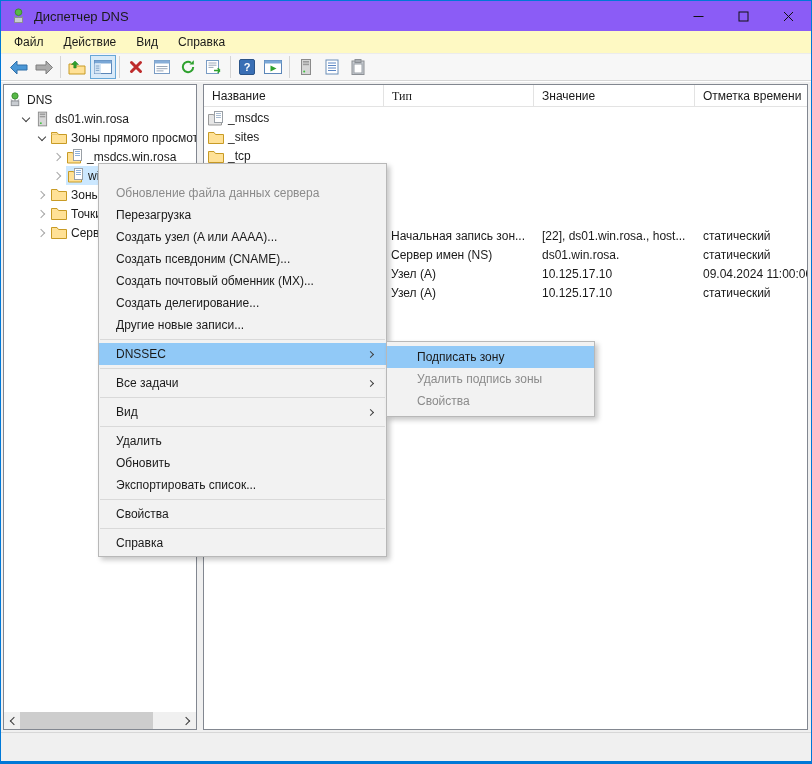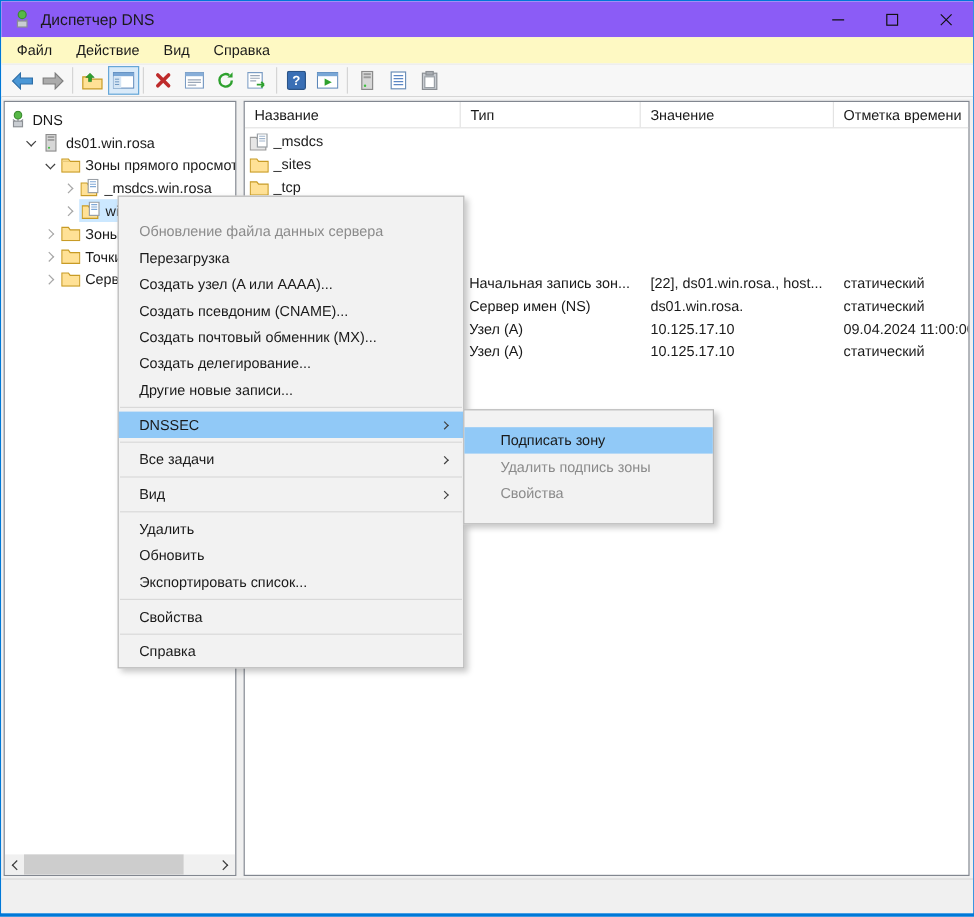--- a/index.html
+++ b/index.html
@@ -45,21 +45,21 @@
   .trow { height:19px; display:flex; align-items:center; }
   .chev { width:16px; height:16px; display:flex; align-items:center; justify-content:center; flex:0 0 16px; }
   .chev.collapsed::before { content:""; width:5px; height:5px; border-top:1px solid #A7A7A7; border-right:1px solid #A7A7A7; transform:rotate(45deg); margin-right:2px; }
   .chev.expanded::before  { content:""; width:5px; height:5px; border-top:1.5px solid #404040; border-right:1.5px solid #404040; transform:rotate(135deg); margin-bottom:2px; }
   .ticon { width:17px; height:17px; display:flex; align-items:center; justify-content:center; margin-right:4px; flex:0 0 17px; }
   .tsel { display:inline-flex; align-items:center; background:#CCE8FF; padding:1px 10px 1px 1px; }
   .tsel .ticon { margin-right:4px; }
   
   .list-header { display:flex; height:22px; border-bottom:1px solid #E3E3E3; color:#191919; }
   .hcell { padding:4px 0 0 8px; border-right:1px solid #E3E3E3; overflow:hidden; white-space:nowrap; }
-  .hc0 { width:180px; } .hc1 { width:150px; } .hc2 { width:161px; } .hc3 { flex:1; border-right:none; }
+  .hc0 { width:180px; } .hc1 { width:150px;font-family:Liberation Serif, serif; } .hc2 { width:161px; } .hc3 { flex:1; border-right:none; }
   .lrow { height:19px; display:flex; align-items:center; }
   .lcell { overflow:hidden; white-space:nowrap; }
   .lc0 { width:180px; padding-left:4px; display:flex; align-items:flex-start; }
   .lc0 .licon { width:17px; height:16px; margin-right:3px; display:flex; align-items:center; }
   .lc1 { width:150px; padding-left:7px; }
   .lc2 { width:161px; padding-left:8px; }
   .lc3 { flex:1; padding-left:8px; }
   .lspacer { height:60px; }
   
   .hsb { position:absolute; left:0; right:0; bottom:0; height:17px; background:#F0F0F0; }
@@ -75,21 +75,21 @@
     padding:2px 0;
   }
   .mi { height:22px; display:flex; align-items:center; padding:0 12px 0 17px; position:relative; }
   .mi.disabled { color:#8B8B8B;margin-top:16px; }
   .mi.highlight { background:#91C9F7; }
   .msep { height:1px; background:#D9D9D9; margin:3px 1px; }
   .sub-arrow { position:absolute; right:13px; width:5px; height:5px; border-top:1.2px solid #404040; border-right:1.2px solid #404040; transform:rotate(45deg); }
   .submenu {
     position:absolute; left:386px; top:341px; width:209px; z-index:41;
     background:#F2F2F2; border:1px solid #B8B8B8; box-shadow:3px 3px 5px rgba(0,0,0,0.22);
-    padding:14px 0;
+    padding:4px 0;
   }
   .smi { height:22px; display:flex; align-items:center; padding-left:30px; }
   .smi.disabled { color:#8B8B8B; }
   .smi.highlight { background:#91C9F7; }
   
   .statusbar { position:absolute; left:0; right:0; bottom:0; height:29px; background:#F0F0F0; border-top:1px solid #D7D7D7; }
   svg { display:block; }
 </style>
 </head>
 <body>

